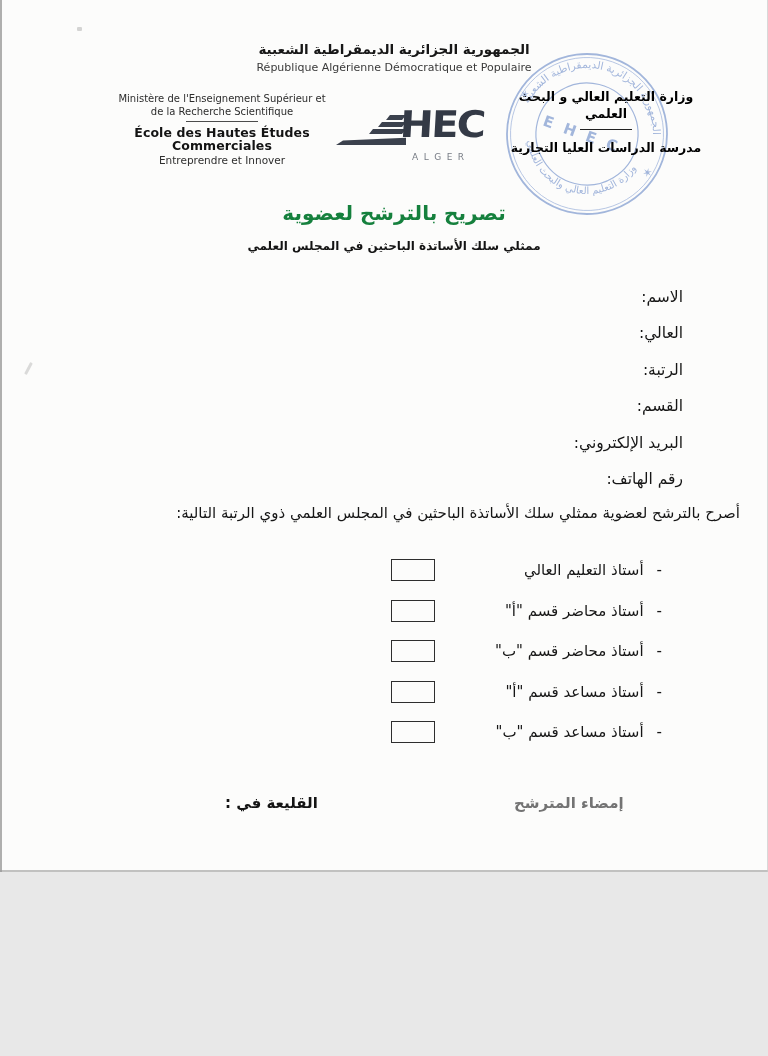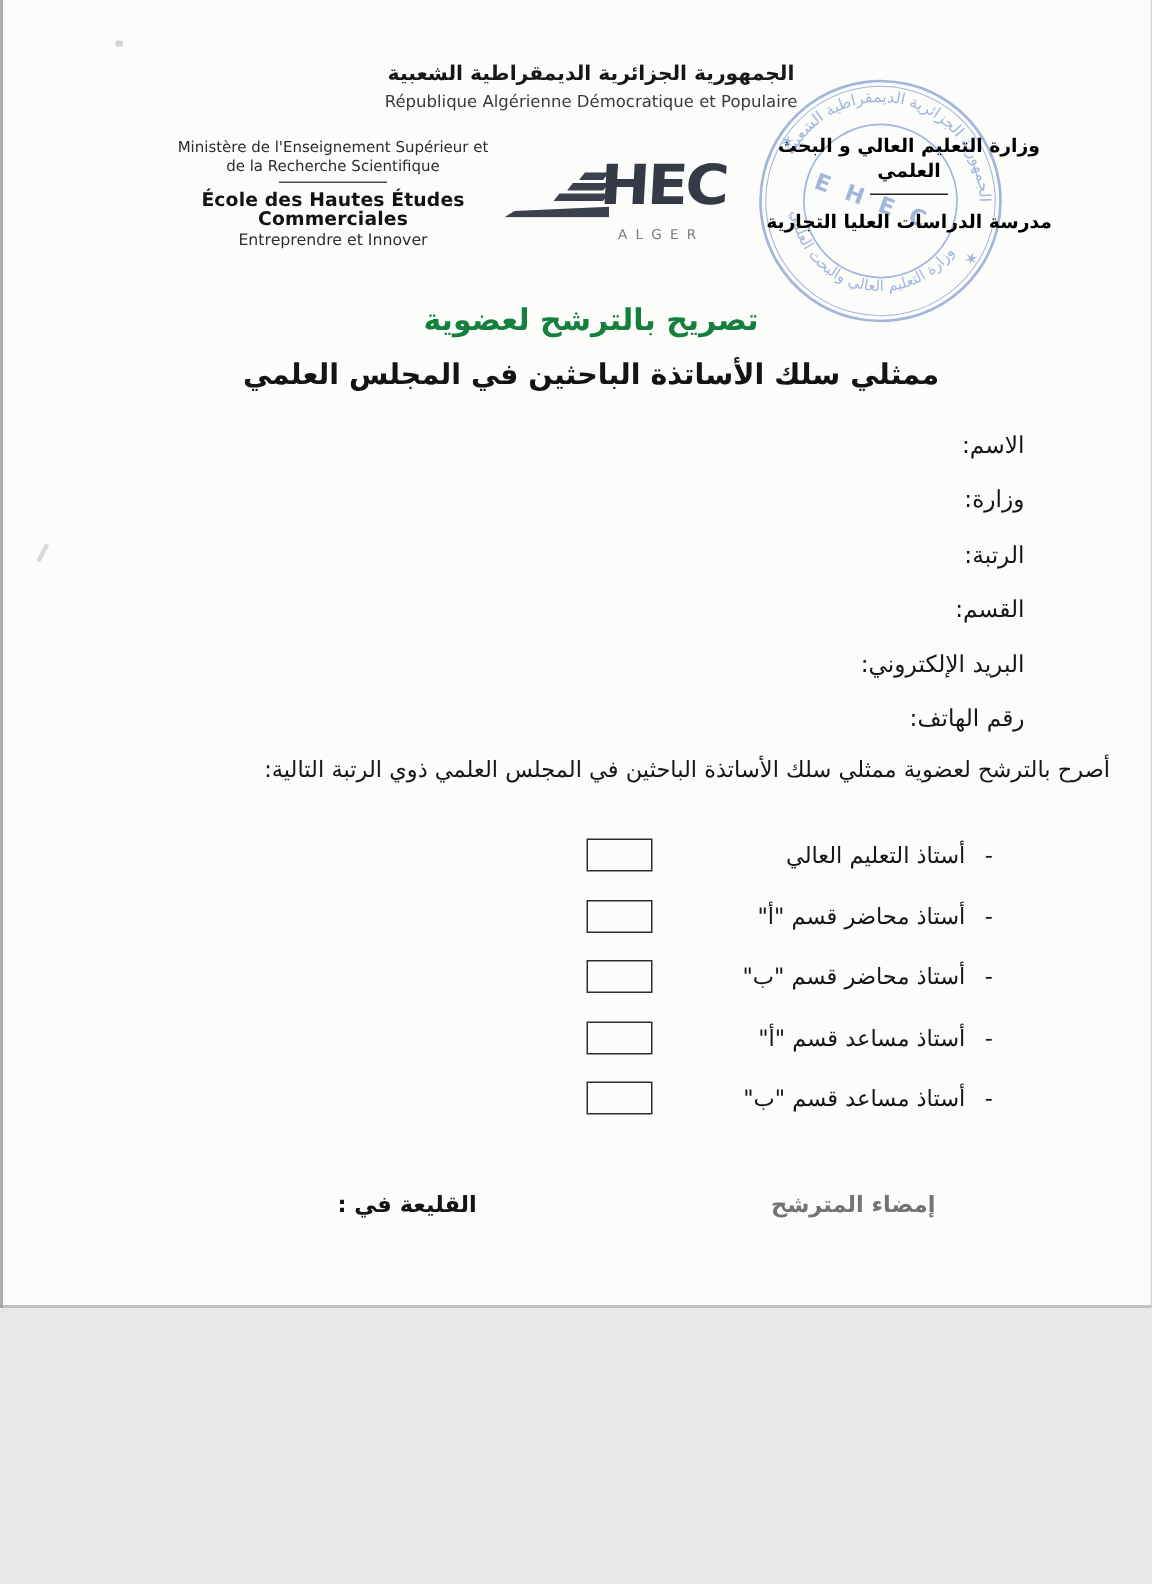--- a/index.html
+++ b/index.html
@@ -47,21 +47,21 @@
   .ministry-ar .divider{width:52px;border-top:1.3px solid #222;margin:7px auto 9px;}
 
   
   .stamp{position:absolute;left:502px;top:49px;width:170px;height:170px;
     transform:rotate(14deg);opacity:.7;mix-blend-mode:multiply;z-index:3;pointer-events:none;}
 
   
   .title1{position:absolute;left:20px;right:0;top:201px;text-align:center;direction:rtl;
     font-weight:bold;font-size:20px;color:#15803d;}
   .title2{position:absolute;left:20px;right:0;top:239px;text-align:center;direction:rtl;
-    font-weight:bold;font-size:19px;color:#141414;}
+    font-weight:bold;font-size:12px;color:#141414;}
 
   
   .fields{position:absolute;right:85px;top:288px;text-align:right;direction:rtl;
     font-size:15.5px;color:#161616;}
   .field-label{height:36.4px;}
 
   .declaration{position:absolute;right:28px;top:504px;direction:rtl;font-size:15px;
     color:#161616;white-space:nowrap;margin-left:27px;}
 
   
@@ -136,21 +136,21 @@
     <text x="80" y="92" text-anchor="middle" font-size="15" font-weight="bold" letter-spacing="3" fill="#7d9ad2" font-family="DejaVu Sans, sans-serif" transform="rotate(6 85 85)">E H E C</text>
     <text x="10" y="66" font-size="12" fill="#7d9ad2">✶</text>
     <text x="148" y="112" font-size="12" fill="#7d9ad2">✶</text>
   </svg>
 
   <div class="title1">تصريح بالترشح لعضوية</div>
   <div class="title2">ممثلي سلك الأساتذة الباحثين في  المجلس العلمي</div>
 
   <div class="fields">
     <div class="field-label">الاسم:</div>
-    <div class="field-label">وزارة:</div>
+    <div class="field-label">العالي:</div>
     <div class="field-label">الرتبة:</div>
     <div class="field-label">القسم:</div>
     <div class="field-label">البريد الإلكتروني:</div>
     <div class="field-label">رقم الهاتف:</div>
   </div>
 
   <div class="declaration">أصرح بالترشح لعضوية ممثلي سلك الأساتذة الباحثين في  المجلس العلمي ذوي الرتبة التالية:</div>
 
   <div class="rank-row" style="top:559px;">
     <span class="rank-label">

